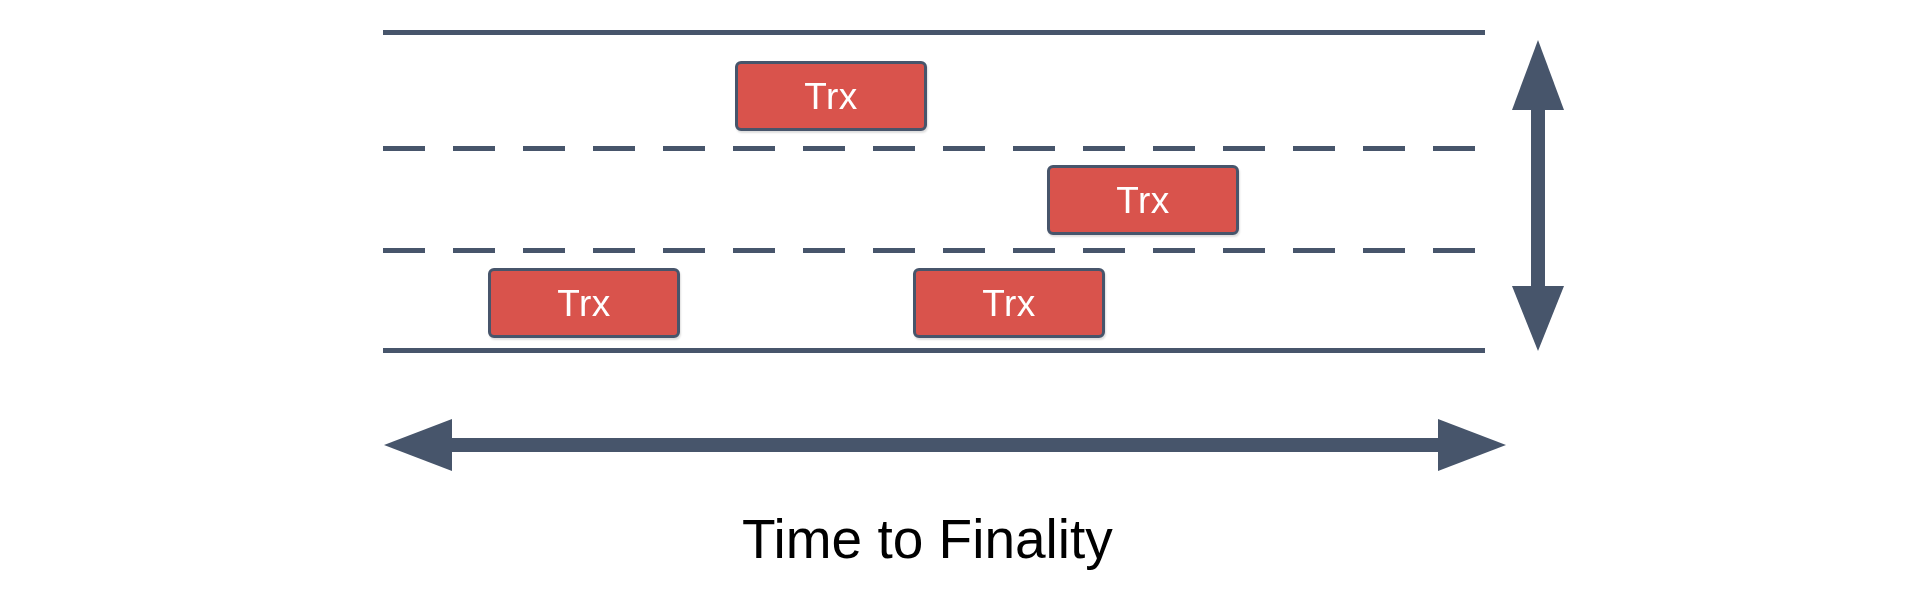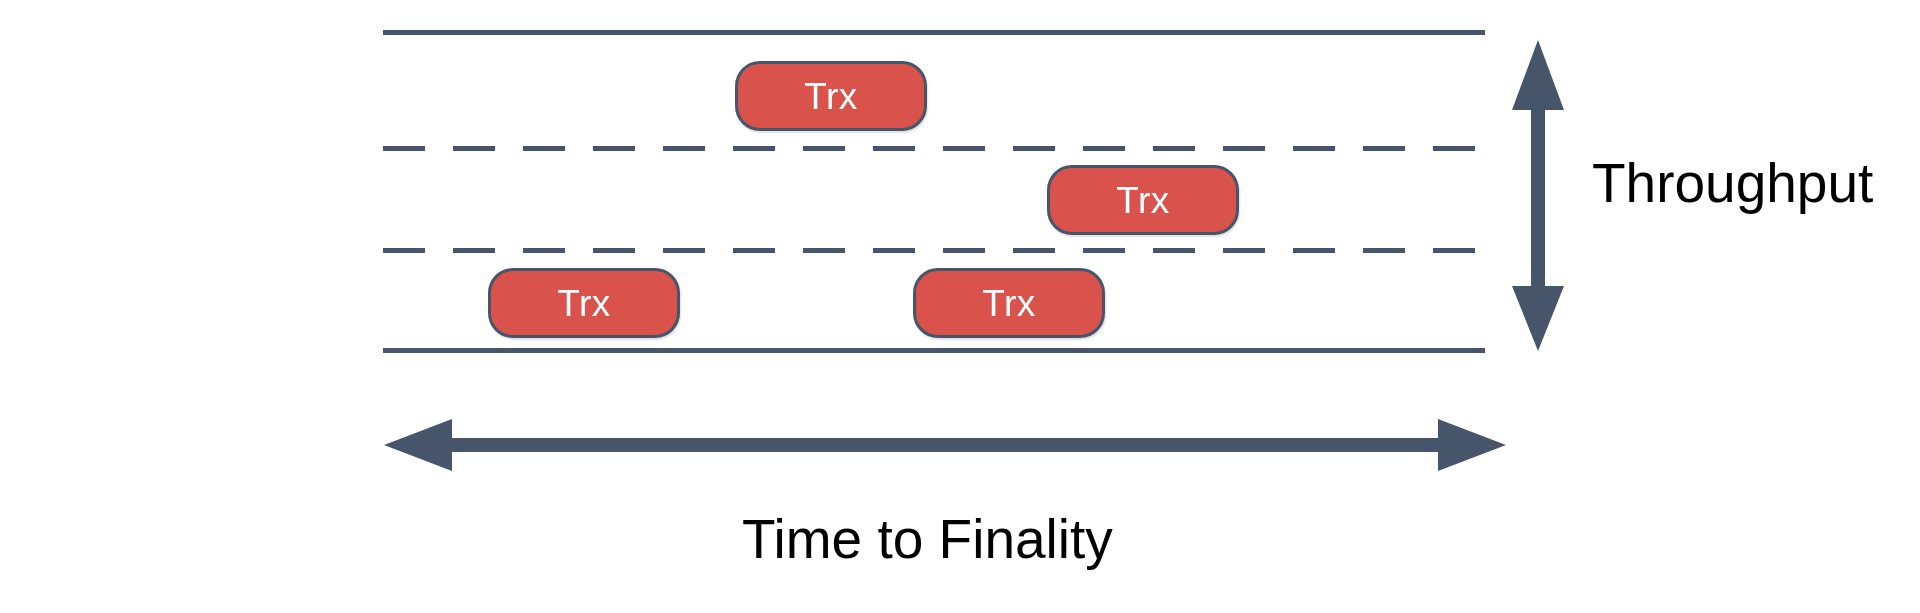--- a/index.html
+++ b/index.html
@@ -38,21 +38,21 @@
   #lane-bottom { left: 383px; width: 1102px; top: 348px; }
 
   
   .trx-box {
     position: absolute;
     width: 192px;
     height: 70px;
     box-sizing: border-box;
     background: #d9534c;
     border: 3px solid #47556b;
-    border-radius: 25px;
+    border-radius: 6px;
     display: flex;
     align-items: center;
     justify-content: center;
     color: #ffffff;
     font-size: 37px;
     font-family: "Liberation Sans", sans-serif;
     line-height: 1;
     letter-spacing: 0.5px;
     box-shadow: 1px 2px 2px rgba(0,0,0,0.13);
   }
@@ -101,16 +101,15 @@
     <rect x="33" y="66" width="14" height="190" fill="#47556b"></rect>
     <polygon points="40,313 14,248 66,248" fill="#47556b"></polygon>
   </svg>
 
   <svg class="arrow-svg" id="finality-arrow-wrap" viewBox="0 0 1130 60">
     <polygon points="4,30 72,4 72,56" fill="#47556b"></polygon>
     <rect x="66" y="23" width="1000" height="14" fill="#47556b"></rect>
     <polygon points="1126,30 1058,4 1058,56" fill="#47556b"></polygon>
   </svg>
 
-  <div class="axis-label" id="throughput-label">Throughput</div>
   <div class="axis-label" id="finality-label">Time to Finality</div>
 
 </div>
 
 </body></html>

